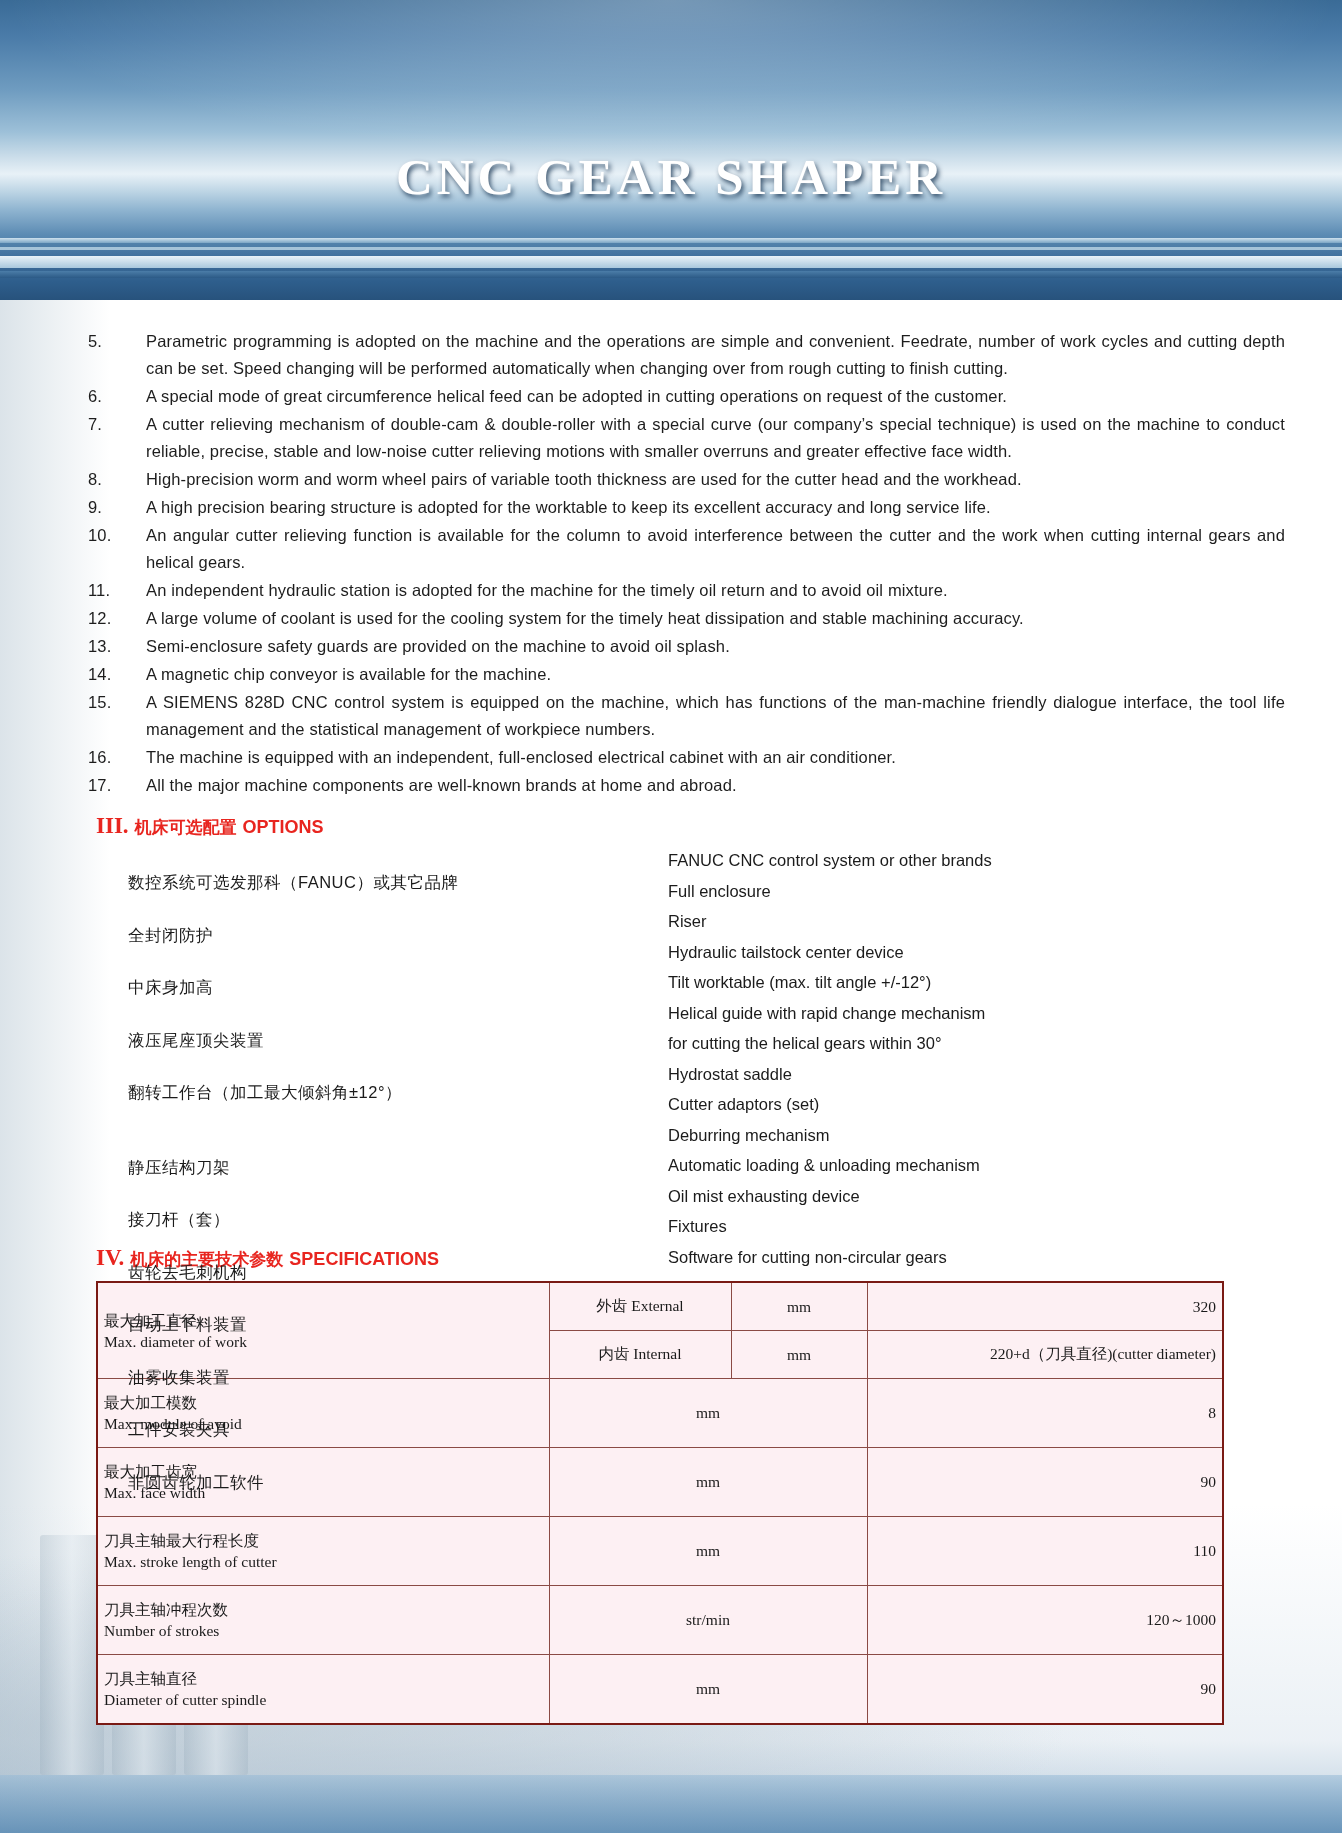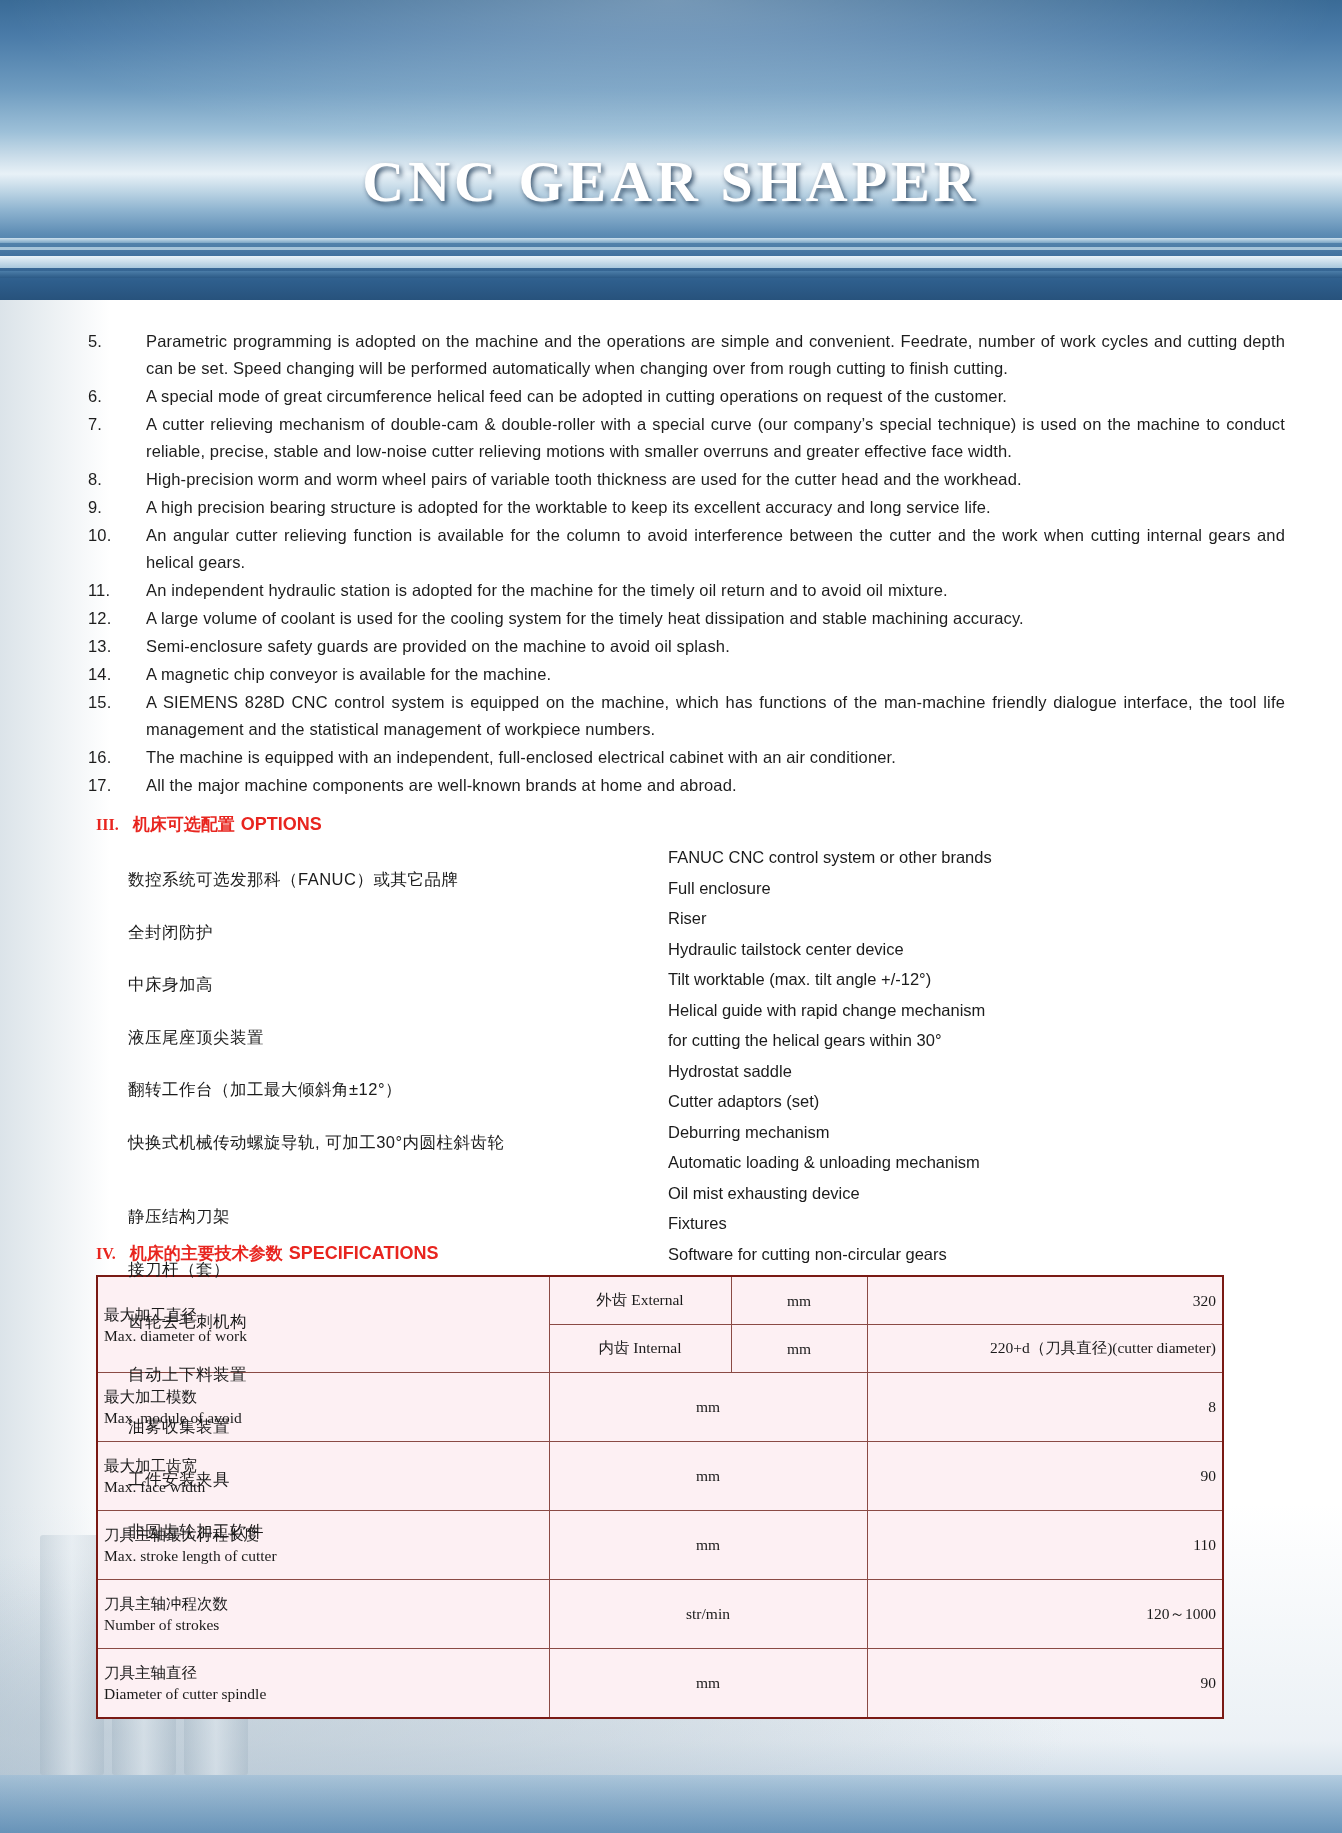--- a/index.html
+++ b/index.html
@@ -37,21 +37,21 @@
   .banner .sheen {
     position:absolute; left:0; top:0; width:100%; height:160px;
     background: radial-gradient(ellipse at 50% 0%, rgba(255,255,255,0.30) 0%, rgba(255,255,255,0.0) 70%);
   }
   .banner-title {
     position: absolute;
     left: 0; top: 148px;
     width: 100%;
     text-align: center;
     font-family: "Liberation Serif", serif;
-    font-size: 58px;
+    font-size: 51px;
     font-weight: bold;
     letter-spacing: 4px;
     color: #ffffff;
     text-shadow: 2px 3px 5px rgba(0,32,64,0.75), 0 0 2px rgba(255,255,255,0.6);
   }
   .banner-lines {
     position:absolute; left:0; bottom:22px; width:100%; height:40px;
   }
   .banner-lines div {
     position:absolute; left:0; width:100%;
@@ -120,22 +120,22 @@
     display:flex;
     align-items: baseline;
     margin: 14px 0 4px 0;
     padding-left: 96px;
     color: #e8251f;
     font-size: 18px;
     font-weight: bold;
   }
   .sec-head .roman {
     font-family: "Liberation Serif", serif;
-    font-size: 16px;
-    margin-right: 14px;
+    font-size: 23px;
+    margin-right: 6px;
   }
   .sec-head .cn { font-size: 17px; }
   .sec-head .en { font-size: 18px; margin-left: 6px; font-weight: bold; }
 
   
   .options {
     position: relative;
     padding-left: 128px;
     margin-top: 6px;
     height: 386px;
@@ -271,21 +271,20 @@
     <span class="en">OPTIONS</span>
   </div>
 
   <div class="options">
     <div class="opt-col opt-cn">
       <div class="opt-line cn">数控系统可选发那科（FANUC）或其它品牌</div>
       <div class="opt-line cn">全封闭防护</div>
       <div class="opt-line cn">中床身加高</div>
       <div class="opt-line cn">液压尾座顶尖装置</div>
       <div class="opt-line cn">翻转工作台（加工最大倾斜角±12°）</div>
-      <div class="opt-line cn">快换式机械传动螺旋导轨, 可加工30°内圆柱斜齿轮</div>
       <div class="opt-gap"></div>
       <div class="opt-line cn">静压结构刀架</div>
       <div class="opt-line cn">接刀杆（套）</div>
       <div class="opt-line cn">齿轮去毛刺机构</div>
       <div class="opt-line cn">自动上下料装置</div>
       <div class="opt-line cn">油雾收集装置</div>
       <div class="opt-line cn">工件安装夹具</div>
       <div class="opt-line cn">非圆齿轮加工软件</div>
     </div>
     <div class="opt-col opt-en">

